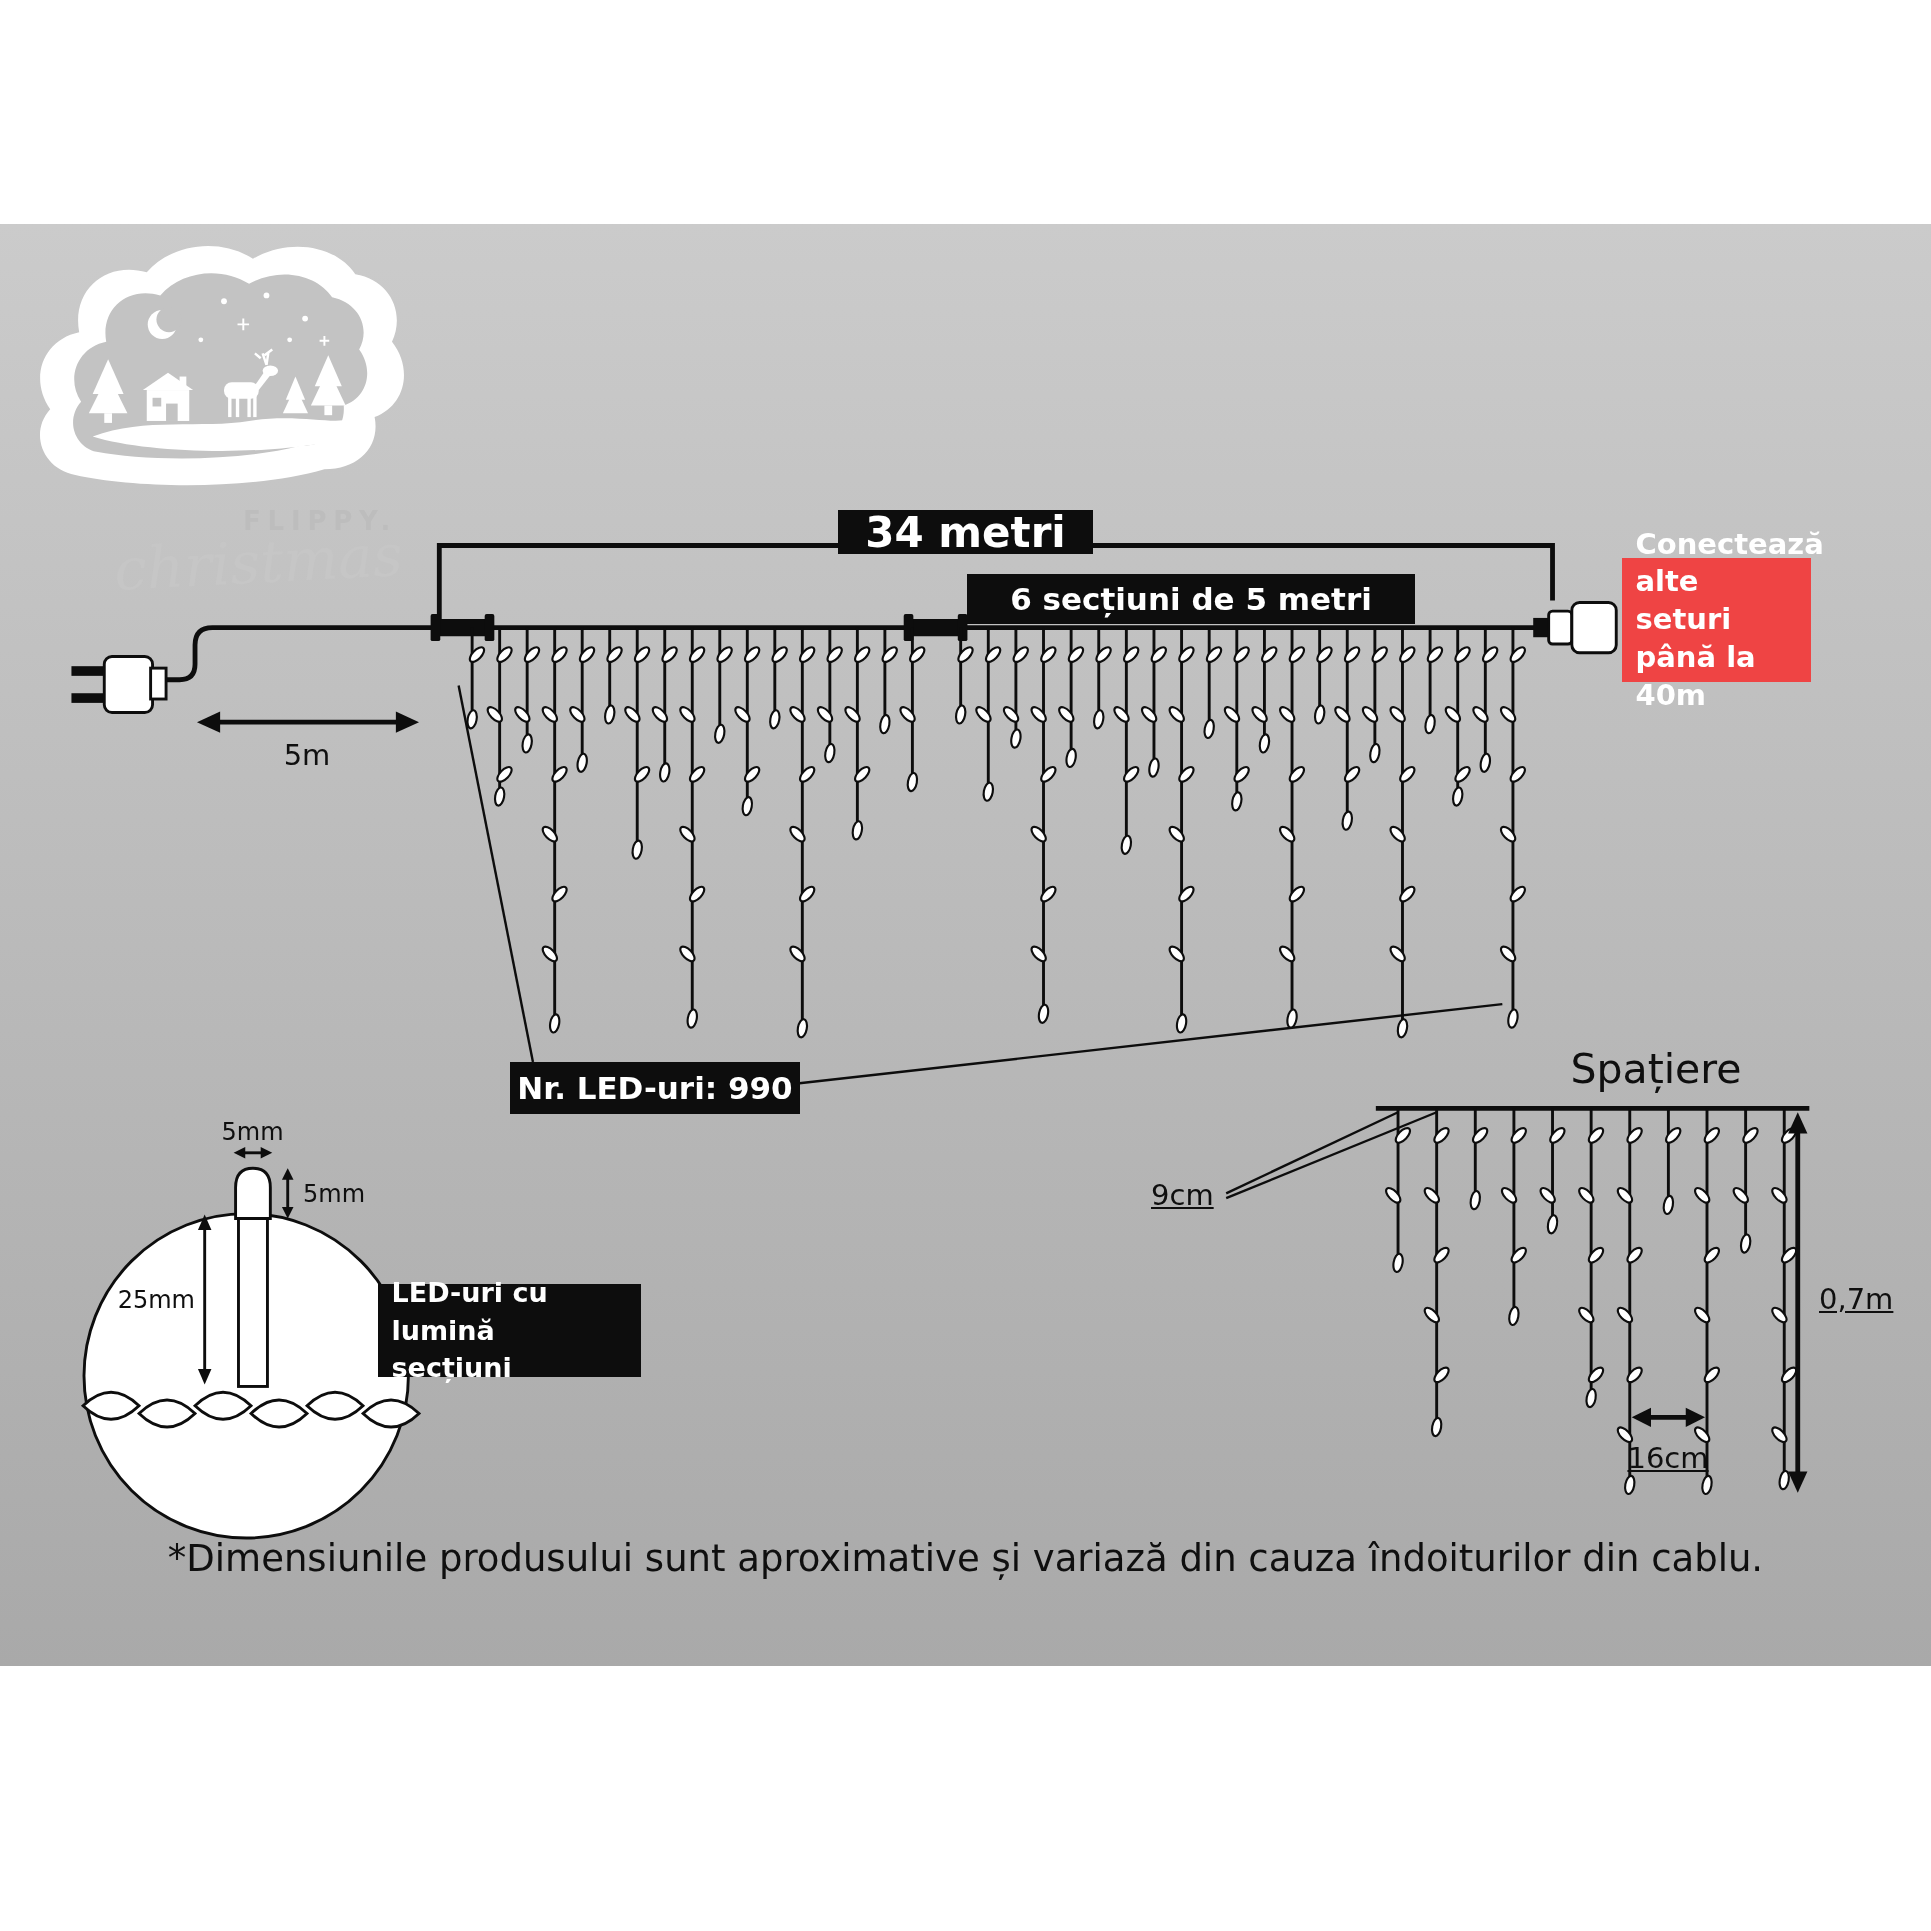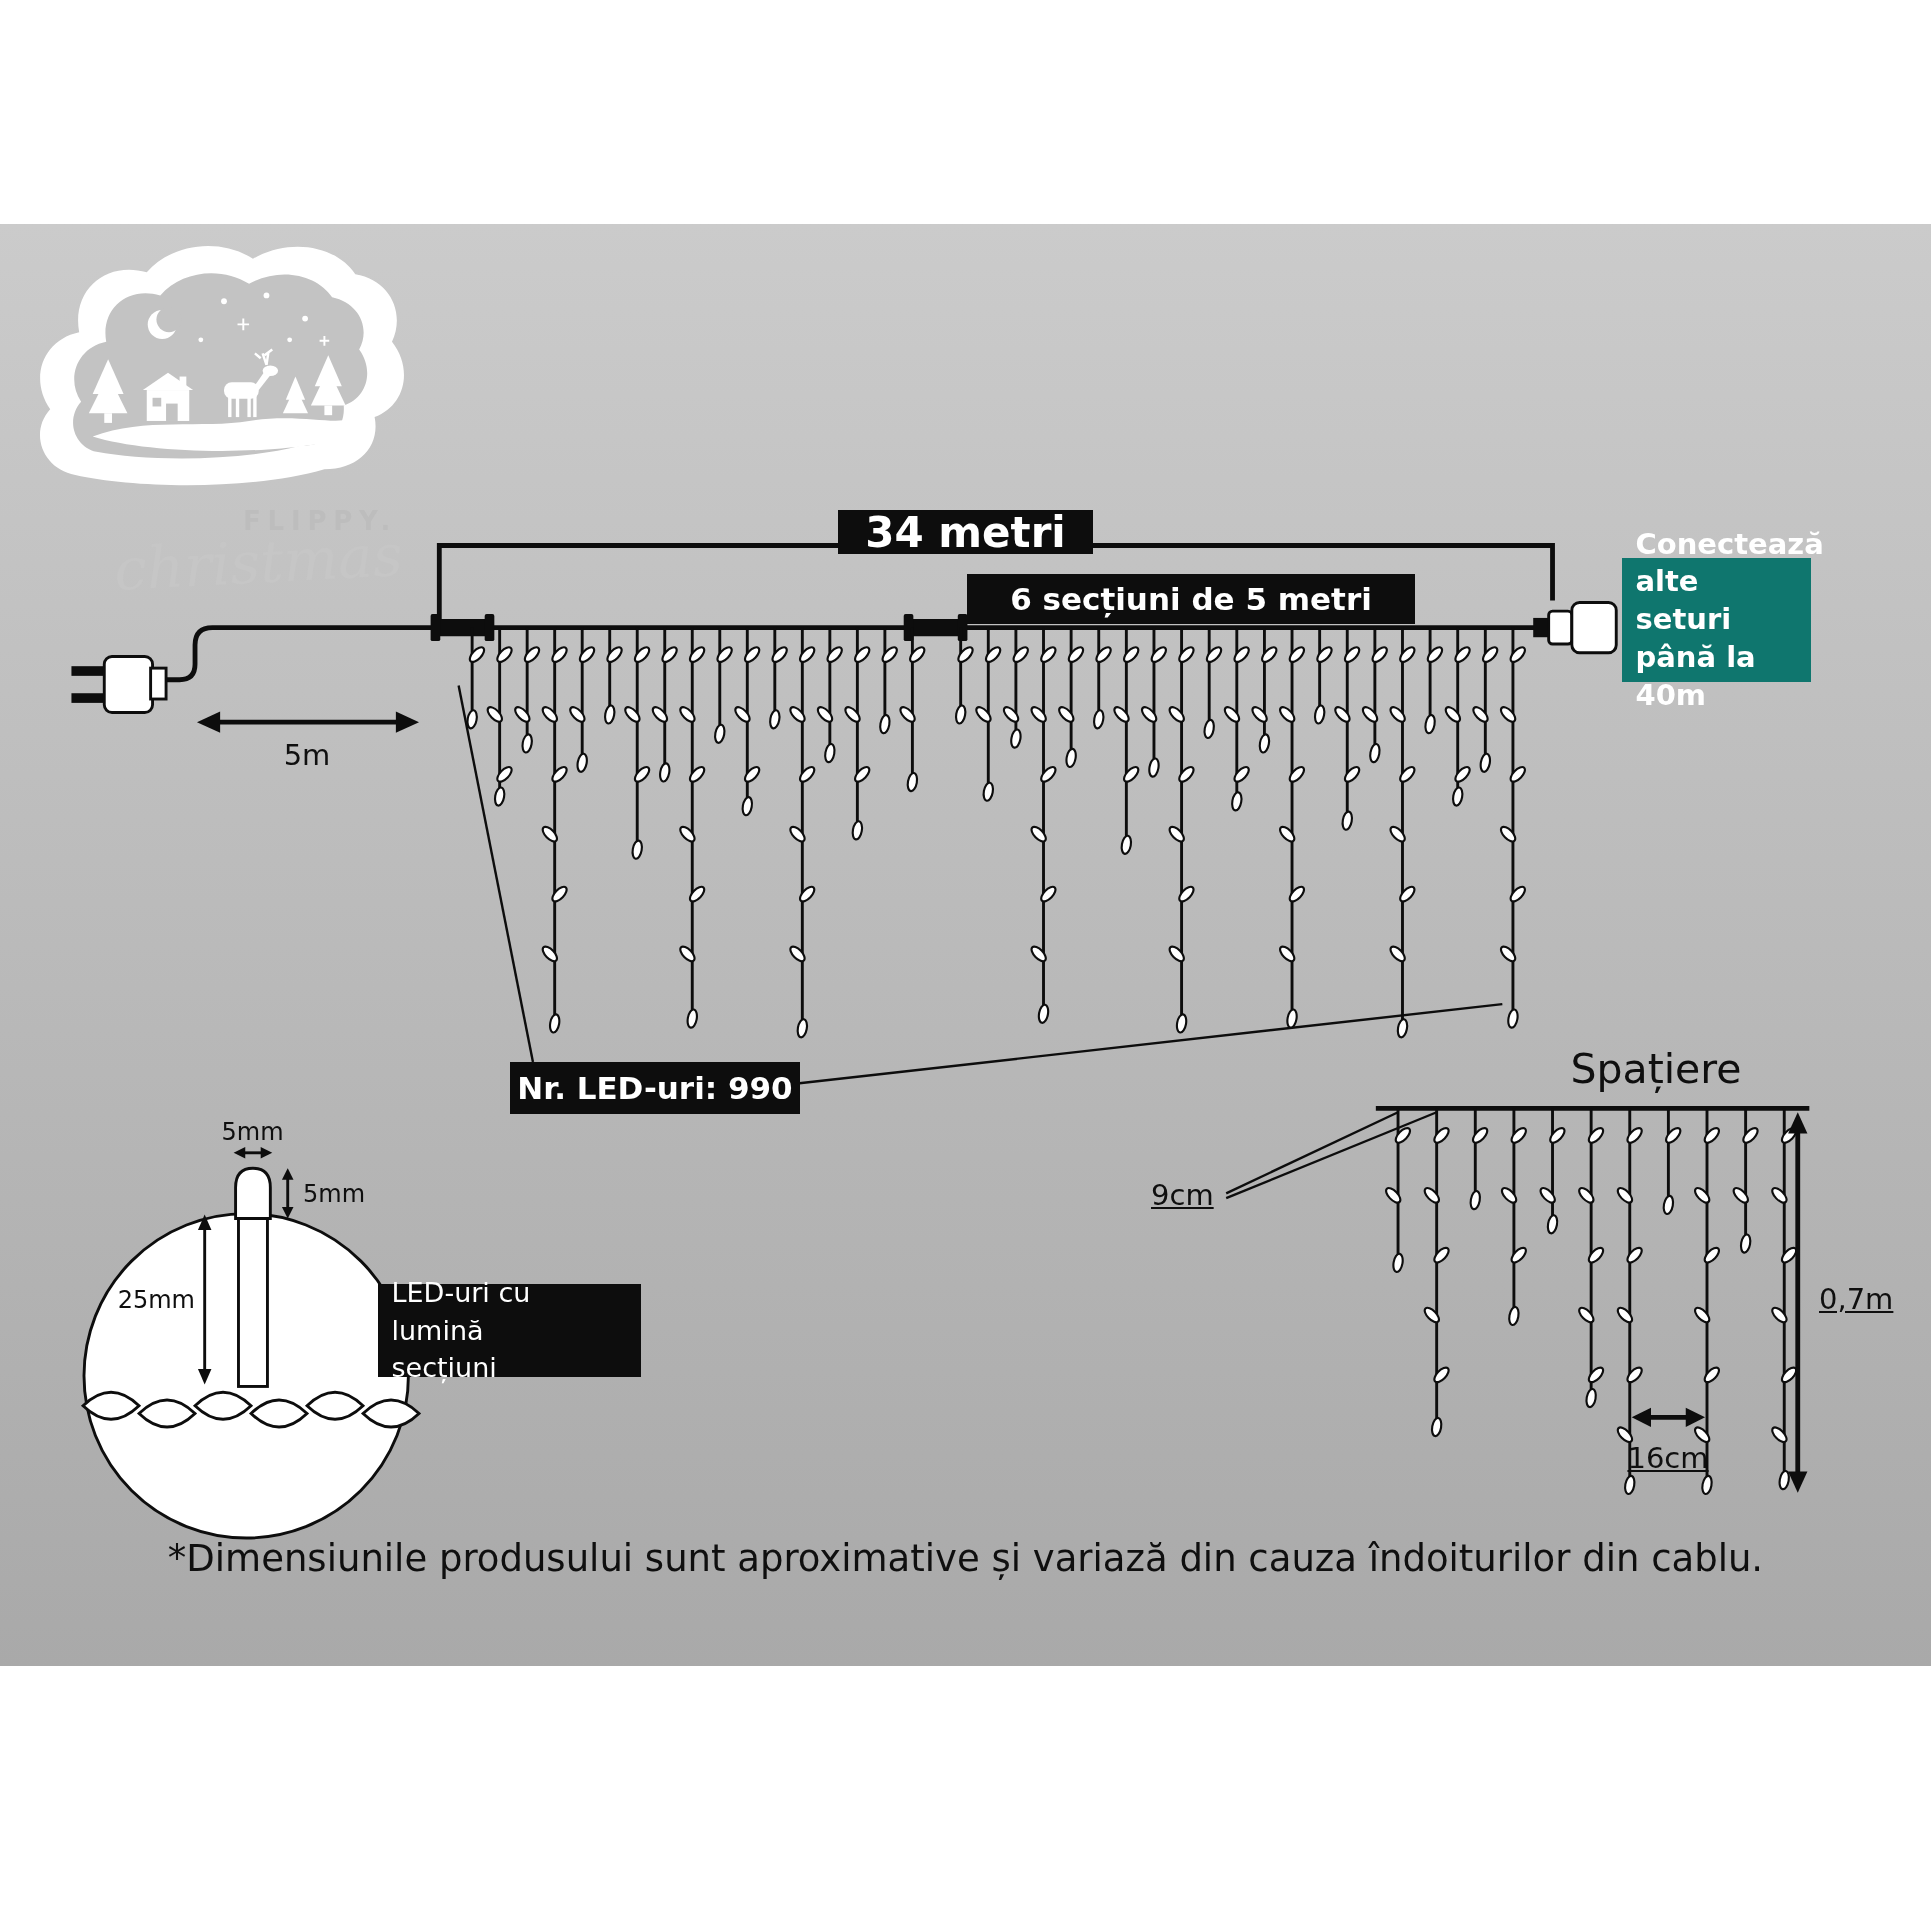--- a/index.html
+++ b/index.html
@@ -10,27 +10,27 @@
   .abs{position:absolute;}
   .art{position:absolute;left:0;top:0;width:1931px;height:1931px;z-index:1;}
   .layer{z-index:2;}
   .ink-text{color:#0f0f0f;}
   .box{background:#0d0d0d;color:#ffffff;display:flex;align-items:center;justify-content:center;}
   .title{width:1931px;text-align:center;font-size:81px;font-weight:700;letter-spacing:1.9px;}
   .total-box{left:838px;top:510px;width:255px;height:44px;font-size:42px;font-weight:700;}
   .sec-box{top:574px;height:50px;font-size:31px;font-weight:700;}
   .sec-left{left:501px;width:359px;}
   .sec-right{left:967px;width:448px;}
-  .connect-box{left:1622px;top:558px;width:189px;height:124px;background:#0f766e;color:#fff;
+  .connect-box{left:1622px;top:558px;width:189px;height:124px;background:#ef4444;color:#fff;
                font-size:29px;font-weight:700;line-height:1.3;padding:9.7px 13.5px;box-sizing:border-box;
                display:flex;flex-direction:column;justify-content:center;}
   .ledcount-box{left:510px;top:1062px;width:290px;height:52px;font-size:31px;font-weight:700;}
   .callout-box{left:378px;top:1284px;width:263px;height:93px;background:#0d0d0d;color:#fff;
                font-size:27px;line-height:1.4;padding:11.6px 13.5px;box-sizing:border-box;
-               display:flex;flex-direction:column;justify-content:center;}
+               display:flex;flex-direction:column;justify-content:center;font-weight:bold;}
   .h-section{font-size:41px;}
   .small-label{font-size:24px;}
   .mid-label{font-size:29px;text-decoration:underline;}
   .m5-label{left:249px;top:738px;width:116px;text-align:center;font-size:29px;}
   .footer{left:0;top:1537px;width:1931px;text-align:center;font-size:37px;}
   .brand{left:243px;top:506px;width:135px;text-align:center;font-size:26px;letter-spacing:6.8px;
          color:#bdbdbd;font-weight:600;}
   .script{left:114px;top:529px;width:270px;text-align:center;font-size:58px;font-style:italic;
           color:#c6c6c6;font-family:"DejaVu Serif","Liberation Serif",serif;transform:rotate(-3deg);}
   

